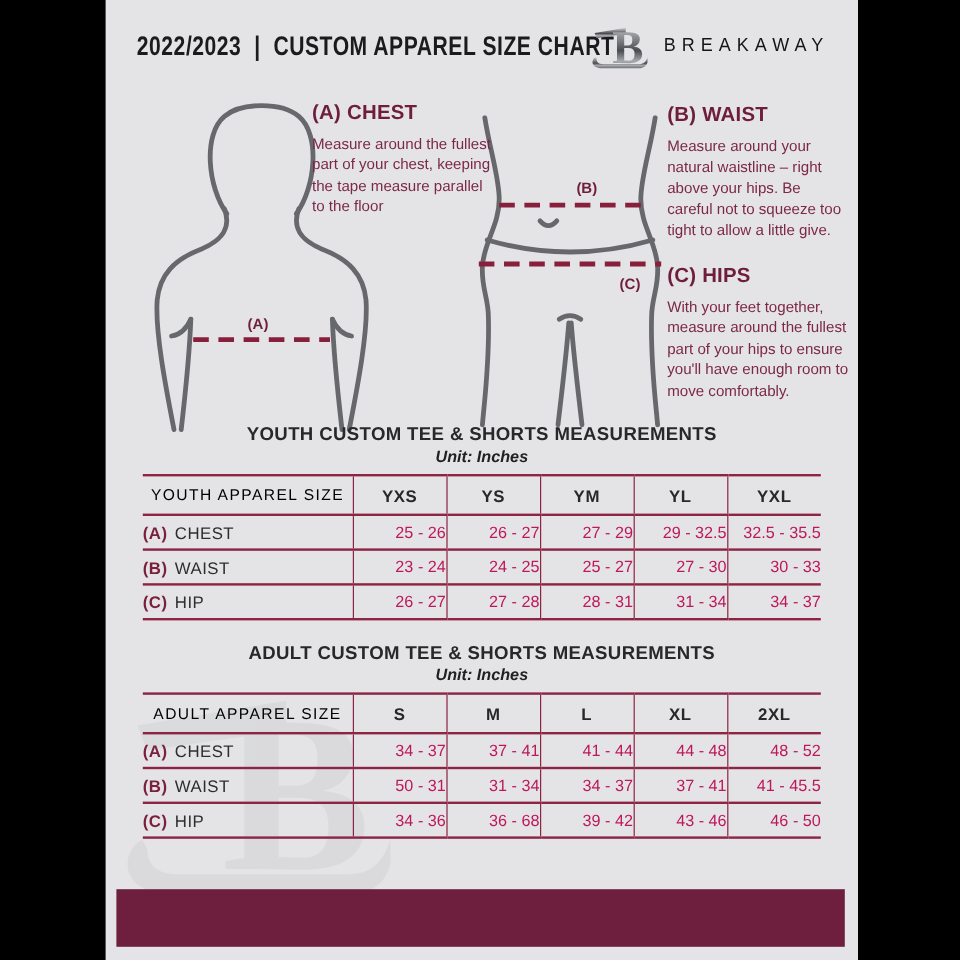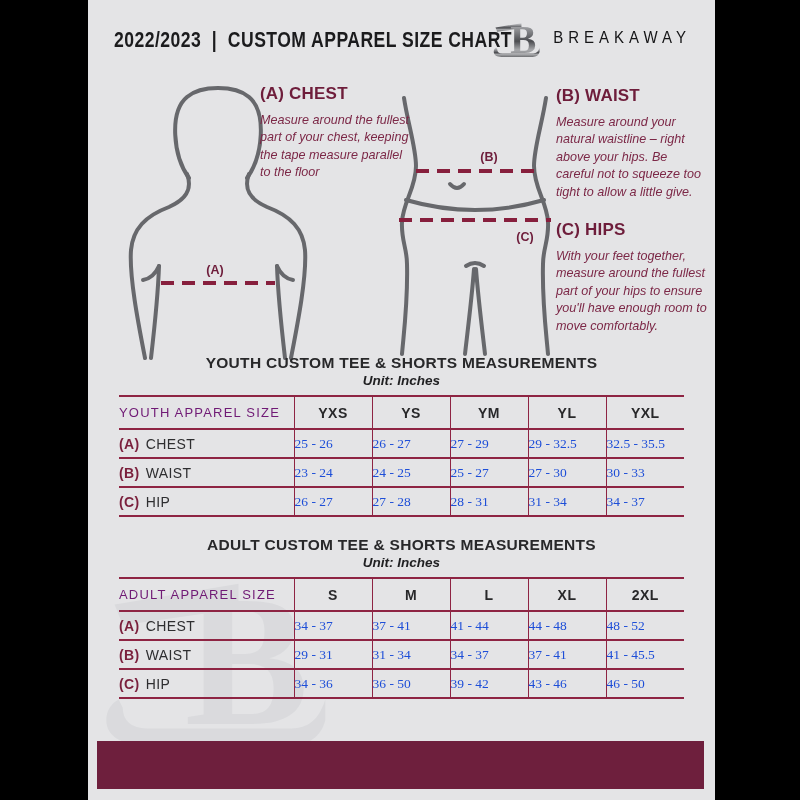--- a/index.html
+++ b/index.html
@@ -16,40 +16,40 @@
   .brand{font-size:15px;font-weight:normal;letter-spacing:5px;color:#151517;transform:scaleY(1.05);}
 
   
   .guide{position:absolute;left:0;top:80px;width:627px;height:285px;}
   .fig{position:absolute;}
   .fig path{fill:none;stroke:#67686c;stroke-width:4;stroke-linecap:round;}
   .fig .dash{stroke:#871f3d;stroke-width:4;stroke-dasharray:13 8;stroke-linecap:butt;}
   .mlabel{position:absolute;font-size:12.5px;font-weight:bold;color:#6e1d3b;}
   .gtext{position:absolute;}
   .gtext h3{margin:0 0 8px 0;font-size:17px;font-weight:bold;color:#6e1d3b;letter-spacing:.2px;}
-  .gtext p{margin:0;font-size:12.6px;line-height:1.38;font-style:italic;font-weight:500;color:#7c2847;}
+  .gtext p{margin:0;font-size:12.6px;line-height:1.38;font-weight:500;color:#7c2847;}
 
   
   .tables{position:absolute;left:0;top:354px;width:627px;z-index:1;}
   .sec-title{text-align:center;font-size:15.5px;font-weight:600;color:#28282a;letter-spacing:.3px;margin:0;}
   .sec-title.adult{margin-top:19px;text-align:center;}
   .unit{text-align:center;font-size:13.5px;font-style:italic;font-weight:600;color:#212123;margin:1px 0 7px 0;}
   table.size{width:565px;margin:0 auto;border-collapse:collapse;table-layout:fixed;background:transparent;}
   table.size col.c0{width:175px;}
   table.size col.cn{width:78px;}
   table.size tr.hrow{height:33px;}
   table.size tr.drow{height:29px;}
   table.size th,table.size td{padding:0;border-top:2px solid #8e2443;background:transparent;}
   table.size tr:last-child th,table.size tr:last-child td{border-bottom:2px solid #8e2443;}
   table.size .vline{border-left:1.5px solid #8e2443;}
-  th.lblhead{text-align:left;padding-left:30px;font-weight:400;font-size:13px;letter-spacing:1.2px;color:#701a75;}
+  th.lblhead{text-align:center;padding-left:30px;font-weight:400;font-size:13px;letter-spacing:1.2px;color:#000000;}
   th.sizehead{font-size:14px;font-weight:bold;color:#28282a;letter-spacing:.5px;text-align:center;}
   td.rowlabel{text-align:left;padding-left:30px;font-size:14px;color:#2e2e30;letter-spacing:.4px;}
   td.rowlabel .pfx{font-weight:bold;color:#7a1f3c;margin-right:6px;}
-  td.val{text-align:left;font-size:13.5px;color:#1d4ed8;font-family:Liberation Serif, serif;}
+  td.val{text-align:right;font-size:13.5px;color:#be185d;}
 
   
   .watermark{position:absolute;left:10px;top:550px;width:248px;height:200px;opacity:.6;z-index:0;}
   .footer-bar{position:absolute;left:9px;top:741px;width:607px;height:48px;background:#6e1f3d;z-index:2;}
 </style>
 </head>
 <body>
 
 <div class="stage">
   <div class="page">
@@ -207,32 +207,32 @@
           <td class="val vline">34 - 37</td>
           <td class="val vline">37 - 41</td>
           <td class="val vline">41 - 44</td>
           <td class="val vline">44 - 48</td>
           <td class="val vline">48 - 52</td>
         </tr>
         <tr class="drow">
           <td class="rowlabel">
             <span class="pfx">(B)</span><span>WAIST</span>
           </td>
-          <td class="val vline">29 - 31</td>
+          <td class="val vline">50 - 31</td>
           <td class="val vline">31 - 34</td>
           <td class="val vline">34 - 37</td>
           <td class="val vline">37 - 41</td>
           <td class="val vline">41 - 45.5</td>
         </tr>
         <tr class="drow">
           <td class="rowlabel">
             <span class="pfx">(C)</span><span>HIP</span>
           </td>
           <td class="val vline">34 - 36</td>
-          <td class="val vline">36 - 50</td>
+          <td class="val vline">36 - 68</td>
           <td class="val vline">39 - 42</td>
           <td class="val vline">43 - 46</td>
           <td class="val vline">46 - 50</td>
         </tr>
       </tbody>
         </table>
     </div>
 
     <div class="footer-bar"></div>
 

